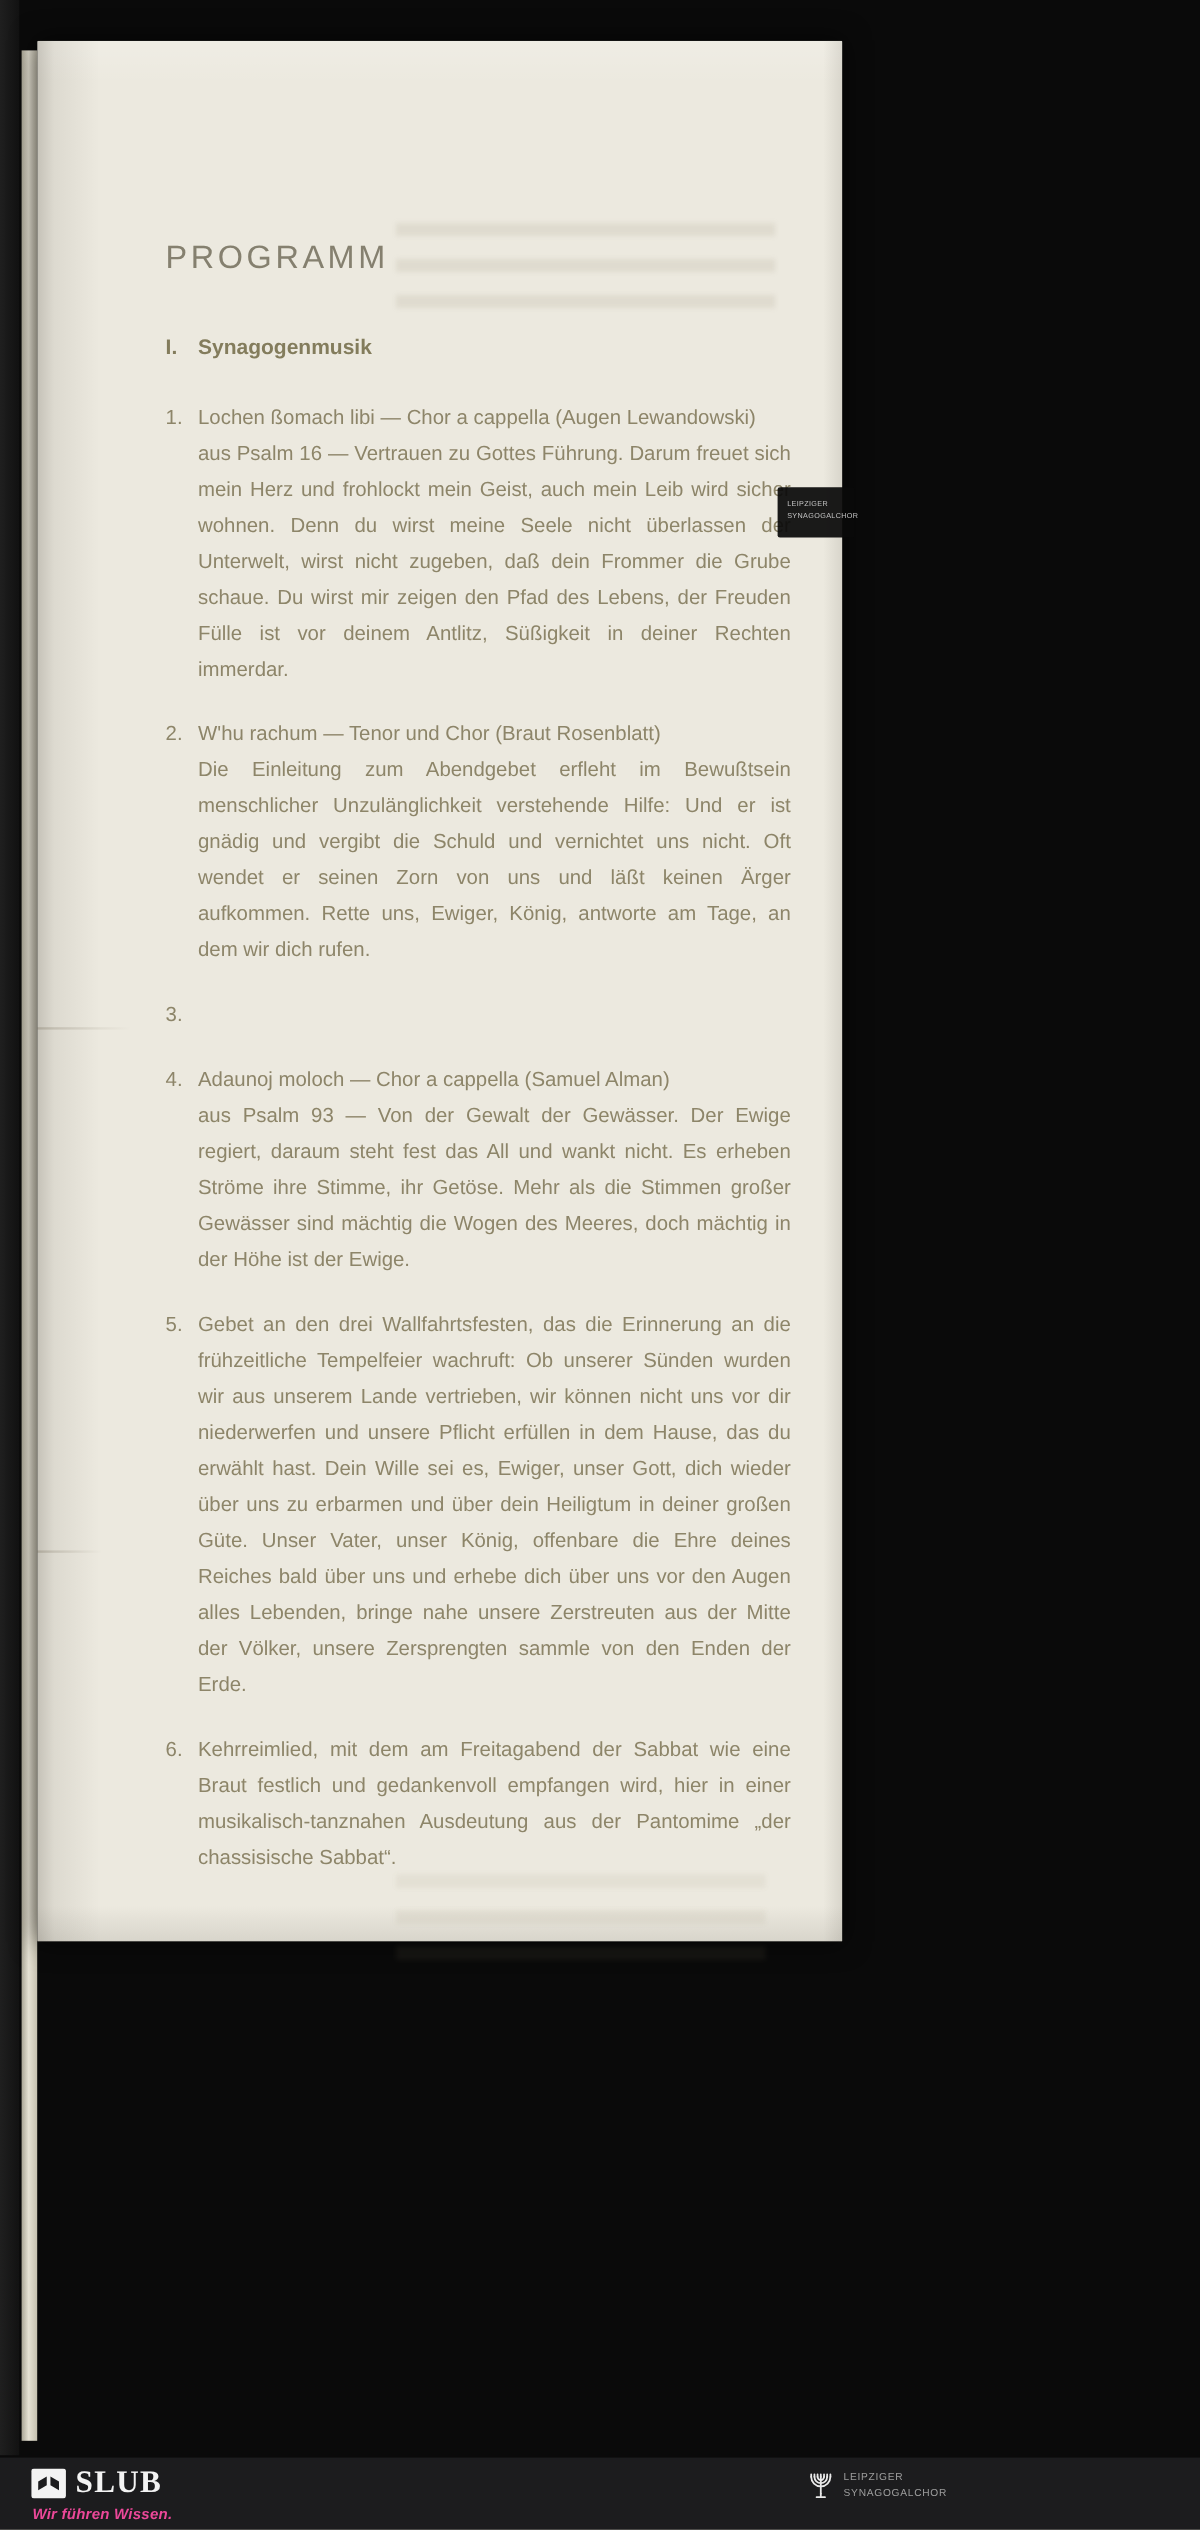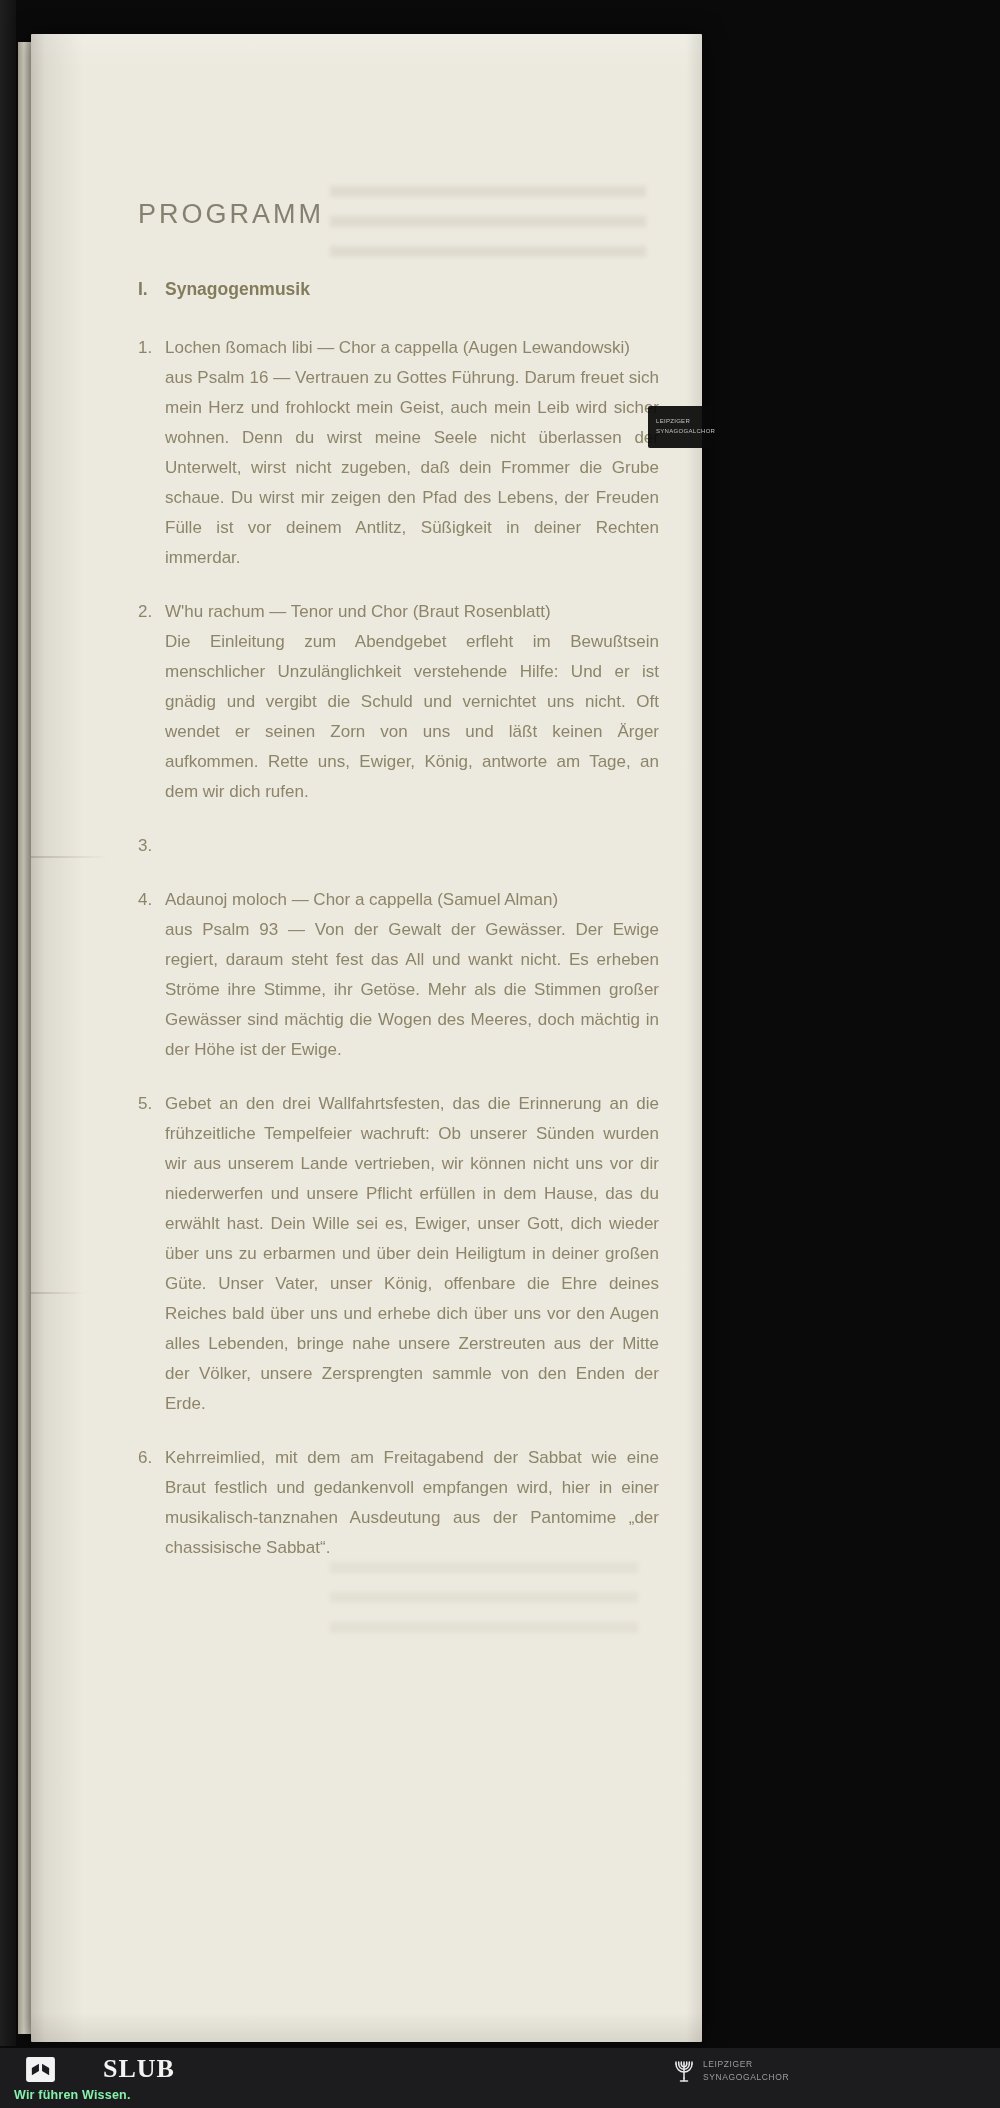--- a/index.html
+++ b/index.html
@@ -19,21 +19,21 @@
   }
 
   
   .page-edge {
     position:absolute; left:18px; top:42px; width:13px; height:1992px;
     background:linear-gradient(90deg,#aaa696,#e6e2d4 45%,#c6c1b0);
   }
 
   
   .paper {
-    position:absolute; left:31px; top:34px; width:671px; height:2008px;
+    position:absolute; left:31px; top:34px; width:671px; height:1584px;
     background:
       linear-gradient(90deg, rgba(40,35,25,0.20) 0px, rgba(40,35,25,0.08) 14px, rgba(40,35,25,0) 52px),
       linear-gradient(270deg, rgba(40,35,25,0.10) 0px, rgba(40,35,25,0) 16px),
       linear-gradient(180deg, rgba(255,255,255,0.18) 0px, rgba(0,0,0,0) 36px),
       linear-gradient(0deg, rgba(40,35,25,0.10) 0px, rgba(40,35,25,0) 30px),
       #ece9df;
     box-shadow:0 0 22px rgba(0,0,0,0.65);
     border-radius:1px;
   }
 
@@ -99,25 +99,24 @@
     position:absolute; left:0; bottom:0; width:1000px; height:60px;
     background:#1c1c1e;
   }
   .slub-block {
     position:absolute; left:26px; top:6px;
     display:flex; align-items:center; gap:8px;
   }
   .slub-word {
     font-size:26px; font-weight:700; color:#f3f3f3; letter-spacing:1px;
     font-family:"Liberation Serif", serif;
-    margin-left:40px;
   }
   .tagline {
-    position:absolute; left:14px; top:40px;
-    font-size:12.5px; font-weight:700; color:#86efac; letter-spacing:0.2px;
+    position:absolute; left:27px; top:40px;
+    font-size:12.5px; font-weight:700; color:#ec4899; letter-spacing:0.2px;font-style:italic;
   }
   .partner-block {
     position:absolute; left:672px; top:10px;
     display:flex; align-items:center; gap:7px;
   }
   .partner-text { font-size:8.5px; color:#9d9d9d; letter-spacing:0.6px; line-height:1.5; white-space:nowrap; }
   .partner-text span { display:block; }
 </style>
 </head>
 <body>

